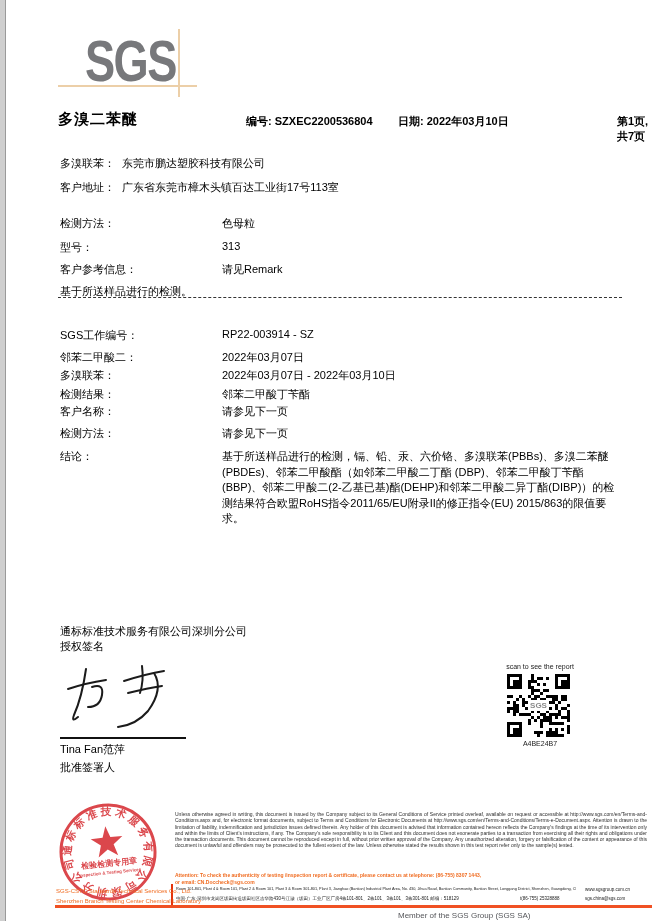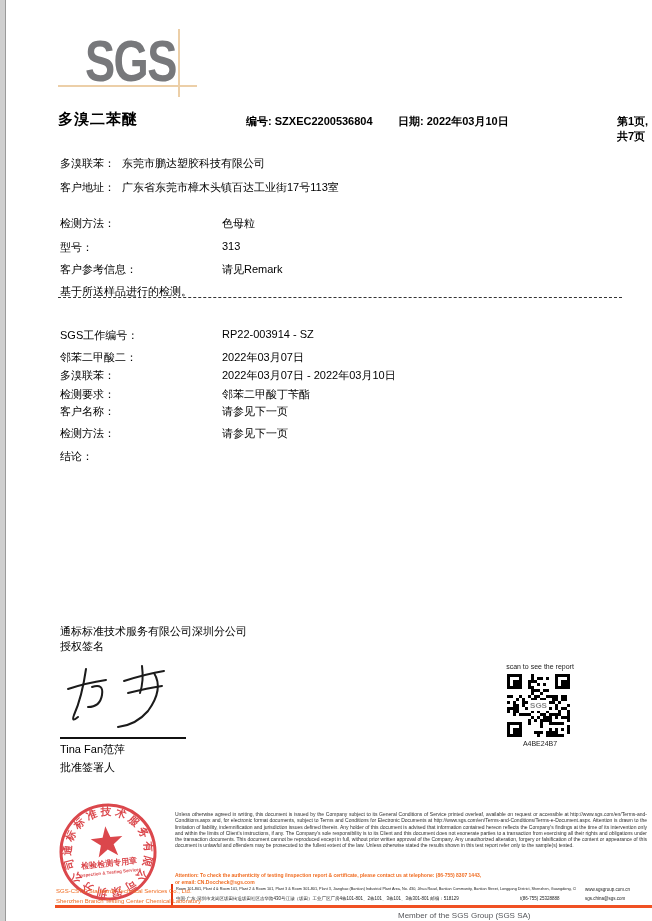--- a/index.html
+++ b/index.html
@@ -117,33 +117,34 @@
   </div>
   <div class="row srow" style="top:350px">
     <span class="lbl">邻苯二甲酸二：</span>
     <span class="val">2022年03月07日</span>
   </div>
   <div class="row srow" style="top:368px">
     <span class="lbl">多溴联苯：</span>
     <span class="val">2022年03月07日 - 2022年03月10日</span>
   </div>
   <div class="row srow" style="top:387px">
-    <span class="lbl">检测要求：</span>
+    <span class="lbl">检测结果：</span>
     <span class="val">邻苯二甲酸丁苄酯</span>
   </div>
   <div class="row srow" style="top:404px">
     <span class="lbl">客户名称：</span>
     <span class="val">请参见下一页</span>
   </div>
   <div class="row srow" style="top:426px">
     <span class="lbl">检测方法：</span>
     <span class="val">请参见下一页</span>
   </div>
 
   <div class="row" style="top:449px">结论：</div>
+  <div id="conclusion-text">基于所送样品进行的检测，镉、铅、汞、六价铬、多溴联苯(PBBs)、多溴二苯醚(PBDEs)、邻苯二甲酸酯（如邻苯二甲酸二丁酯 (DBP)、邻苯二甲酸丁苄酯(BBP)、邻苯二甲酸二(2-乙基已基)酯(DEHP)和邻苯二甲酸二异丁酯(DIBP)）的检测结果符合欧盟RoHS指令2011/65/EU附录II的修正指令(EU) 2015/863的限值要求。</div>
 
   <div class="sig-line" style="top:624px">通标标准技术服务有限公司深圳分公司</div>
   <div class="sig-line" style="top:639px">授权签名</div>
   <svg id="signature-svg" width="130" height="72" viewBox="0 0 130 72">
     <g fill="none" stroke="#1b1b1b" stroke-width="2" stroke-linecap="round">
       <path d="M6,26 Q24,20 44,17"></path>
       <path d="M24,6 Q20,34 12,52 Q9,60 16,54"></path>
       <path d="M30,24 Q42,20 40,32 Q38,44 26,44"></path>
       <path d="M62,18 Q84,11 102,8"></path>
       <path d="M80,3 Q82,18 78,30"></path>

